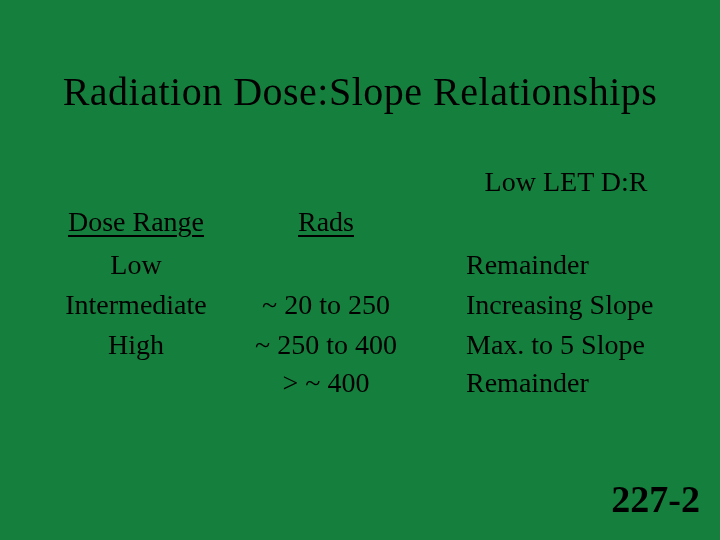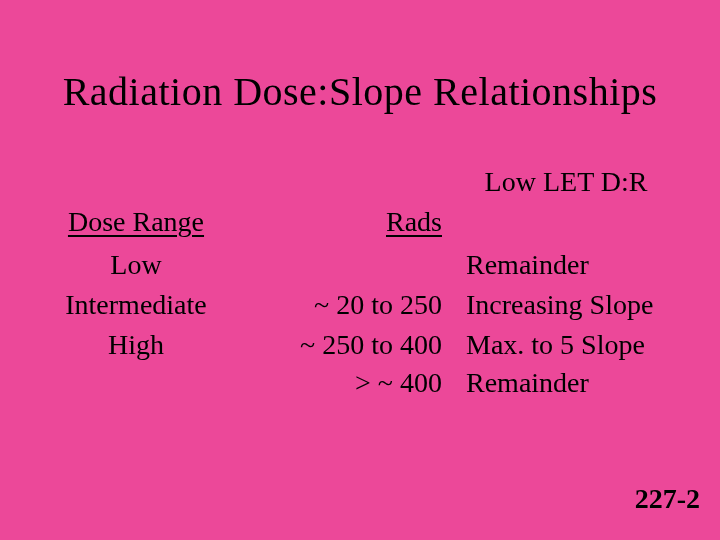--- a/index.html
+++ b/index.html
@@ -4,21 +4,21 @@
 <style>
   html, body {
     margin: 0;
     padding: 0;
     background: #ffffff;
   }
   .slide {
     position: relative;
     width: 720px;
     height: 540px;
-    background: #ec4899;
+    background: #15803d;
     overflow: hidden;
     font-family: "Liberation Serif", "DejaVu Serif", serif;
     color: #000000;
   }
   .title {
     position: absolute;
     top: 68px;
     left: 0;
     width: 720px;
     margin: 0;
@@ -29,41 +29,41 @@
     letter-spacing: 0.5px;
   }
   .cell {
     position: absolute;
     font-size: 28px;
     line-height: 40px;
     white-space: nowrap;
   }
   
   .c1 { left: 48px;  width: 176px; text-align: center; }
-  .c2 { left: 238px; width: 204px; text-align: right; }
+  .c2 { left: 224px; width: 204px; text-align: center; }
   .c3 { left: 466px; width: 200px; text-align: left; }
   .c1.hdr { text-align: center; }
   .c3.hdr { text-align: center; }
   
   .hline1 { top: 162px; }
   .hline2 { top: 202px; }
   .r0 { top: 245px; }
   .r1 { top: 285px; }
   .r2 { top: 325px; }
   .r3 { top: 363px; }
   .u {
     text-decoration: underline;
     text-underline-offset: 4px;
     text-decoration-thickness: 2px;
   }
   .page-num {
     position: absolute;
     top: 482px;
     right: 20px;
-    font-size: 28px;
+    font-size: 38px;
     font-weight: 700;
     line-height: 34px;
     text-align: right;
   }
 </style>
 </head>
 <body>
 
 <div class="slide">
 

